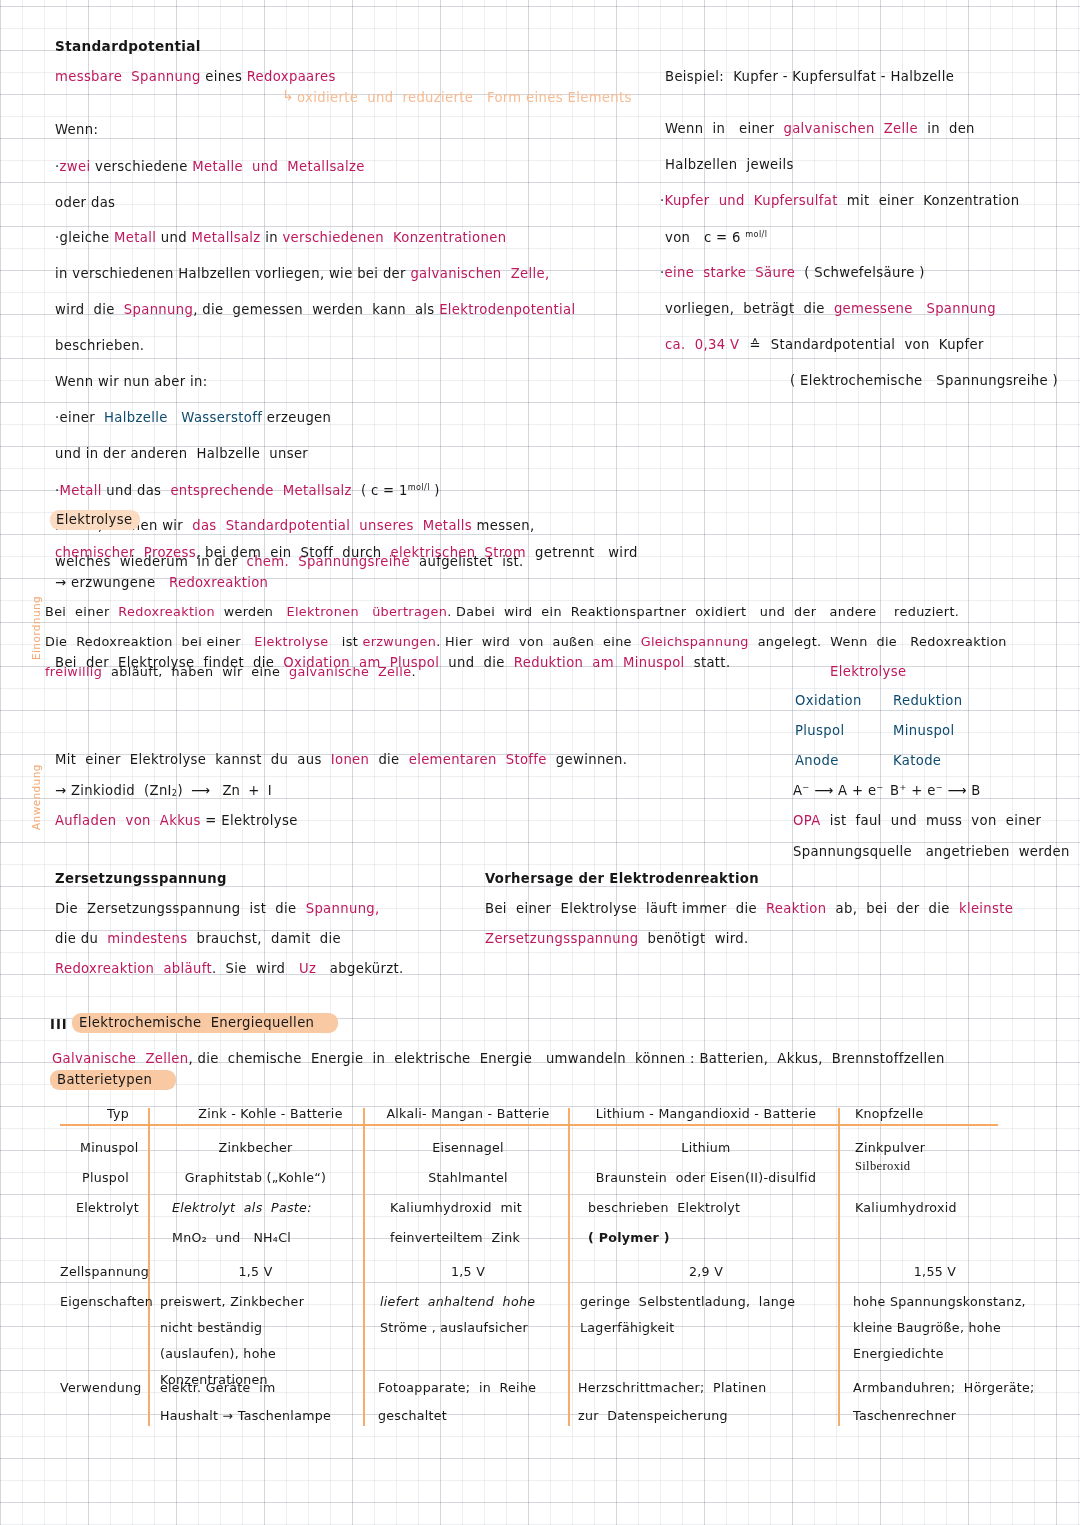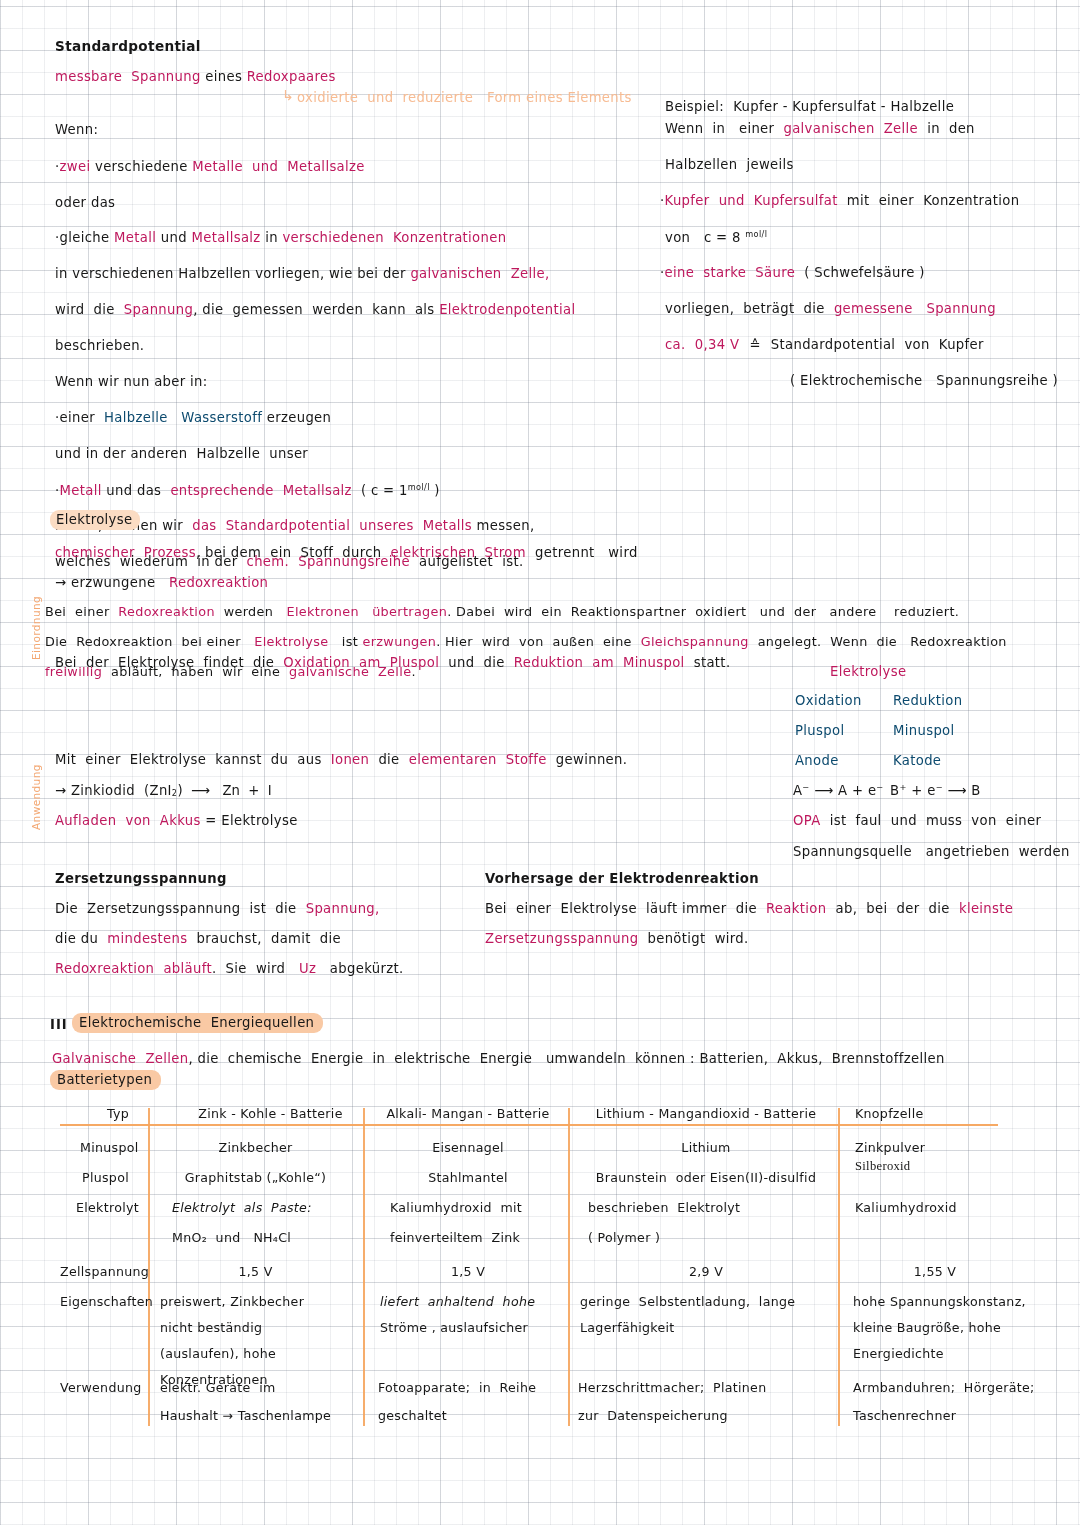--- a/index.html
+++ b/index.html
@@ -36,21 +36,21 @@
     letter-spacing:.35px;
     line-height:1;
   }
   .or{color:#be185d;}
   .or2{color:#0c4a6e;}
   .lt{color:#f7bb92;}
   .hdr{color:#171717;font-weight:600;}
   .hl{
     background:#f9c9a4;
     border-radius:9px;
-    padding:2px 9px 3px 7px;
+    padding:2px 24px 3px 7px;
     color:#171717;
   }
   .hl-lt{
     background:#fbdcc3;
     border-radius:9px;
     padding:2px 8px 3px 6px;
     color:#171717;
   }
   .rot{
     position:absolute;
@@ -107,25 +107,25 @@
   <div class="ln" style="left:55px;top:411px;"><span>·</span><span>einer  </span><span class="or2">Halbzelle   Wasserstoff</span><span> erzeugen</span></div>
 
   <div class="ln" style="left:55px;top:447px;">und in der anderen  Halbzelle  unser</div>
 
   <div class="ln" style="left:55px;top:483px;"><span>·</span><span class="or">Metall</span><span> und das  </span><span class="or">entsprechende  Metallsalz</span><span>  ( c = 1</span><sup>mol/l</sup><span> )</span></div>
 
   <div class="ln" style="left:55px;top:519px;"><span>haben, können wir  </span><span class="or">das  Standardpotential  unseres  Metalls</span><span> messen,</span></div>
 
   <div class="ln" style="left:55px;top:555px;"><span>welches  wiederum  in der  </span><span class="or">chem.  Spannungsreihe</span><span>  aufgelistet  ist.</span></div>
 
-  <div class="ln" style="left:665px;top:70px;margin-top:30px;">Beispiel:  Kupfer - Kupfersulfat - Halbzelle</div>
+  <div class="ln" style="left:665px;top:70px;">Beispiel:  Kupfer - Kupfersulfat - Halbzelle</div>
   <div class="ln" style="left:665px;top:122px;"><span>Wenn  in   einer  </span><span class="or">galvanischen  Zelle</span><span>  in  den</span></div>
   <div class="ln" style="left:665px;top:158px;">Halbzellen  jeweils</div>
   <div class="ln" style="left:660px;top:194px;"><span>·</span><span class="or">Kupfer  und  Kupfersulfat</span><span>  mit  einer  Konzentration</span></div>
-  <div class="ln" style="left:665px;top:230px;"><span>von   c = 8 </span><sup>mol/l</sup></div>
+  <div class="ln" style="left:665px;top:230px;"><span>von   c = 6 </span><sup>mol/l</sup></div>
   <div class="ln" style="left:660px;top:266px;"><span>·</span><span class="or">eine  starke  Säure</span><span>  ( Schwefelsäure )</span></div>
   <div class="ln" style="left:665px;top:302px;"><span>vorliegen,  beträgt  die  </span><span class="or">gemessene   Spannung</span></div>
   <div class="ln" style="left:665px;top:338px;"><span class="or">ca.  0,34 V</span><span style="padding:0 10px;">≙</span><span>Standardpotential  von  Kupfer</span></div>
   <div class="ln" style="left:790px;top:374px;">( Elektrochemische   Spannungsreihe )</div>
 
   <div class="ln" style="left:50px;top:513px;"><span class="hl-lt">Elektrolyse</span></div>
 
   <div class="ln" style="left:55px;top:546px;"><span class="or">chemischer  Prozess</span><span>, bei dem  ein  Stoff  durch  </span><span class="or">elektrischen  Strom</span><span>  getrennt   wird</span></div>
 
   <div class="ln" style="left:55px;top:576px;"><span>→</span><span> erzwungene   </span><span class="or">Redoxreaktion</span></div>
@@ -202,21 +202,21 @@
     <div class="cell ctr" style="left:515px;top:72px;width:262px;">Braunstein  oder Eisen(II)-disulfid</div>
     <div class="cell" style="left:795px;top:60px;font-family:Liberation Serif, serif;">Silberoxid</div>
 
     <div class="cell" style="left:16px;top:102px;">Elektrolyt</div>
     <div class="cell" style="left:112px;top:102px;font-style:italic;">Elektrolyt  als  Paste:</div>
     <div class="cell" style="left:330px;top:102px;">Kaliumhydroxid  mit</div>
     <div class="cell" style="left:528px;top:102px;">beschrieben  Elektrolyt</div>
     <div class="cell" style="left:795px;top:102px;">Kaliumhydroxid</div>
     <div class="cell" style="left:112px;top:132px;">MnO₂  und   NH₄Cl</div>
     <div class="cell" style="left:330px;top:132px;">feinverteiltem  Zink</div>
-    <div class="cell" style="left:528px;top:132px;">( Polymer )</div>
+    <div class="cell" style="left:528px;top:132px;font-weight:bold;">( Polymer )</div>
 
     <div class="cell" style="left:0px;top:166px;">Zellspannung</div>
     <div class="cell ctr" style="left:93px;top:166px;width:205px;">1,5 V</div>
     <div class="cell ctr" style="left:310px;top:166px;width:196px;">1,5 V</div>
     <div class="cell ctr" style="left:515px;top:166px;width:262px;">2,9 V</div>
     <div class="cell ctr" style="left:795px;top:166px;width:160px;">1,55 V</div>
 
     <div class="cell" style="left:0px;top:196px;">Eigenschaften</div>
     <div class="cell" style="left:100px;top:196px;">preiswert, Zinkbecher</div>
     <div class="cell" style="left:100px;top:222px;">nicht beständig</div>

